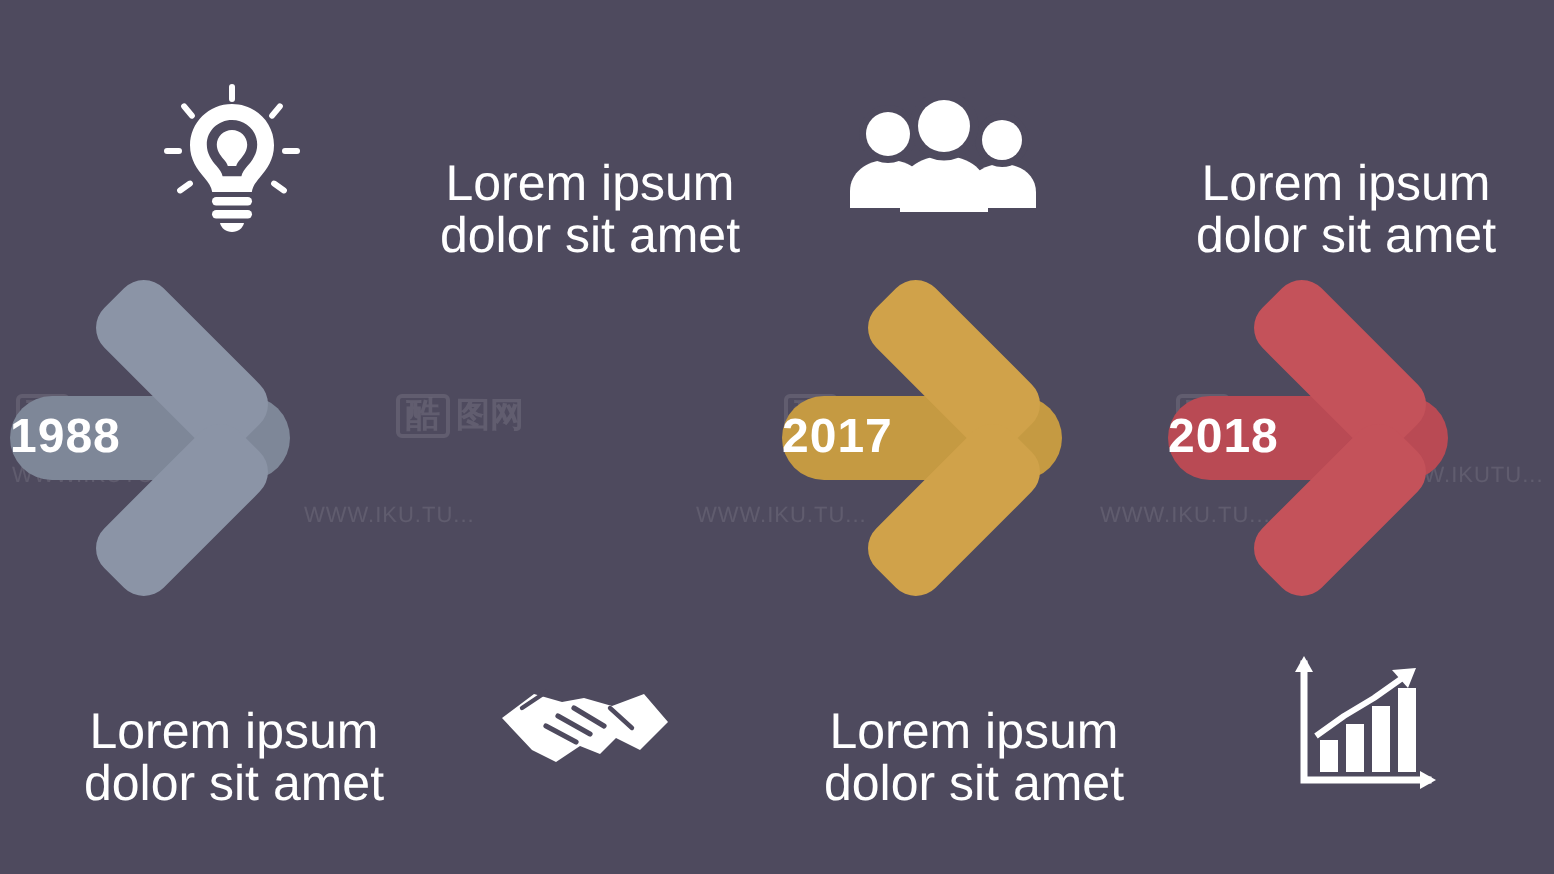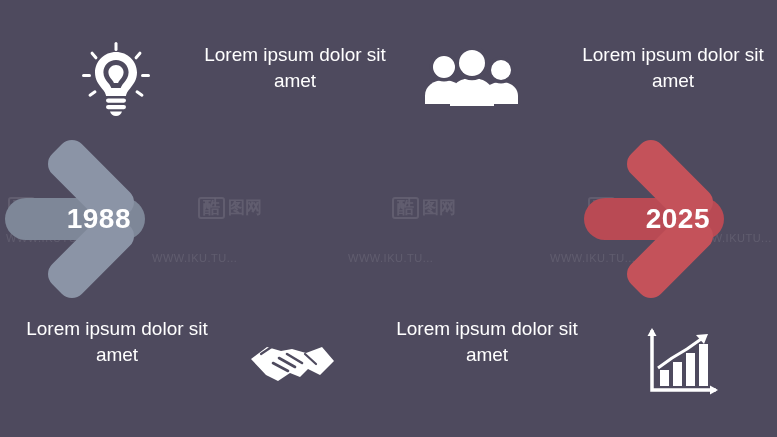--- a/index.html
+++ b/index.html
@@ -100,35 +100,36 @@
     height: 42px;
     border-radius: 21px;
   }
   .pill-label {
     position: absolute;
     left: 0px;
     top: 50px;
     width: 126px;
     height: 42px;
     line-height: 42px;
-    text-align: right;
+    text-align: left;
     color: #ffffff;
-    font-size: 28px;
+    font-size: 24px;
     font-weight: bold;
     letter-spacing: 0.5px;
   }
 
   
   .txt-block {
     position: absolute;
     width: 190px;
     text-align: center;
     color: #ffffff;
-    font-size: 19px;
+    font-size: 25px;
     line-height: 26px;
+    margin-top: 37px;
   }
 
   
   .icon-wrap {
     position: absolute;
     width: 120px;
     height: 90px;
     display: flex;
     align-items: center;
     justify-content: center;
@@ -210,26 +211,32 @@
   <div class="arrow-row">
 
     <div class="arrow-unit" style="left:5px;">
       <div class="pill" style="background:#7e8798;"></div>
       <div class="chev chev-up" style="background:#8b94a6;"></div>
       <div class="chev chev-dn" style="background:#8b94a6;"></div>
       <div class="pill-label">1988</div>
     </div>
 
 
+    <div class="arrow-unit" style="left:391px;">
+      <div class="pill" style="background:#c59a42;"></div>
+      <div class="chev chev-up" style="background:#d0a24a;"></div>
+      <div class="chev chev-dn" style="background:#d0a24a;"></div>
+      <div class="pill-label">2017</div>
+    </div>
 
     <div class="arrow-unit" style="left:584px;">
       <div class="pill" style="background:#b94a54;"></div>
       <div class="chev chev-up" style="background:#c4525a;"></div>
       <div class="chev chev-dn" style="background:#c4525a;"></div>
-      <div class="pill-label">2025</div>
+      <div class="pill-label">2018</div>
     </div>
   </div>
 
   <div class="txt-block" style="left:22px; top:316px;">Lorem ipsum dolor sit amet</div>
 
   <div class="icon-wrap" style="left:232px; top:320px;">
     <svg width="88" height="56" viewBox="0 0 88 56" fill="#ffffff" aria-hidden="true">
       <path d="M3 22 L19 10 L33 14 L44 12 L58 16 L74 10 L86 24 L72 38 L60 32 L52 40 L42 36 L30 44 L18 38 L3 22 Z"></path>
       <path d="M22 12 L36 17 L30 24 L18 20 Z" fill="#4e4a5e" opacity="0.0"></path>
 

